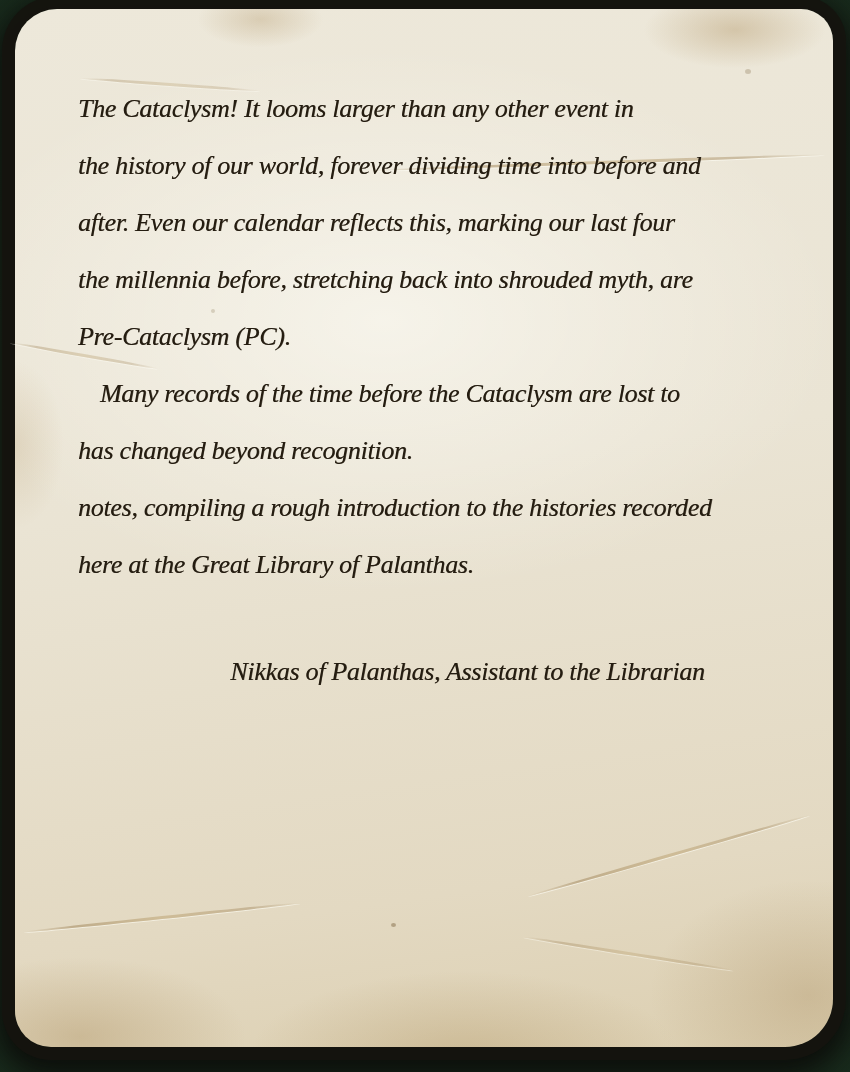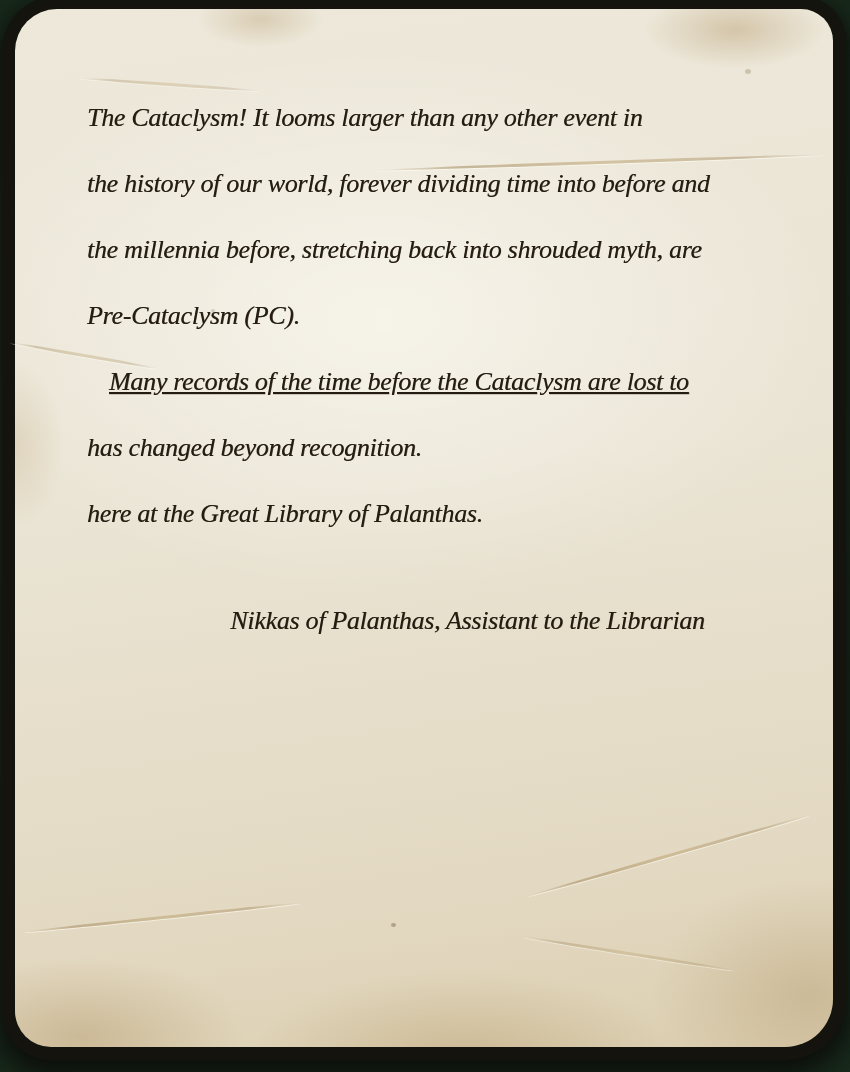--- a/index.html
+++ b/index.html
@@ -59,22 +59,22 @@
   .text-block {
     position: absolute;
     left: 63px; top: 71px; right: 30px;
     color: #241c10;
     font-style: italic;
     font-size: 26px;
     line-height: 57px;
     letter-spacing: -0.3px;
     text-shadow: 0.4px 0.3px 0 rgba(34,24,12,0.65);
   }
-  .line { margin: 9px; white-space: nowrap; }
-  .ind-sm { padding-left: 22px; text-decoration: underline; }
+  .line { margin: 0; white-space: nowrap; }
+  .ind-sm { padding-left: 22px; }
   .ind-md { padding-left: 50px; }
   .signature { padding-left: 54px; margin-top: 50px; text-align: center; }
 </style>
 </head>
 <body>
 
 <div id="screen">
   <div class="parchment">
 
     <div class="crease c1"></div>
@@ -83,24 +83,26 @@
     <div class="crease c4"></div>
     <div class="crease c5"></div>
     <div class="crease c6"></div>
     <div class="speck s1"></div>
     <div class="speck s2"></div>
     <div class="speck s3"></div>
 
     <div class="text-block">
       <p class="line">The Cataclysm! It looms larger than any other event in</p>
       <p class="line">the history of our world, forever dividing time into before and</p>
+      <p class="line">after. Even our calendar reflects this, marking our last four</p>
       <p class="line">the millennia before, stretching back into shrouded myth, are</p>
       <p class="line">Pre-Cataclysm (PC).</p>
 
       <p class="line ind-sm">Many records of the time before the Cataclysm are lost to</p>
       <p class="line">has changed beyond recognition.</p>
 
+      <p class="line">notes, compiling a rough introduction to the histories recorded</p>
       <p class="line">here at the Great Library of Palanthas.</p>
 
       <p class="line signature">Nikkas of Palanthas, Assistant to the Librarian</p>
     </div>
   </div>
 </div>
 
 </body></html>

